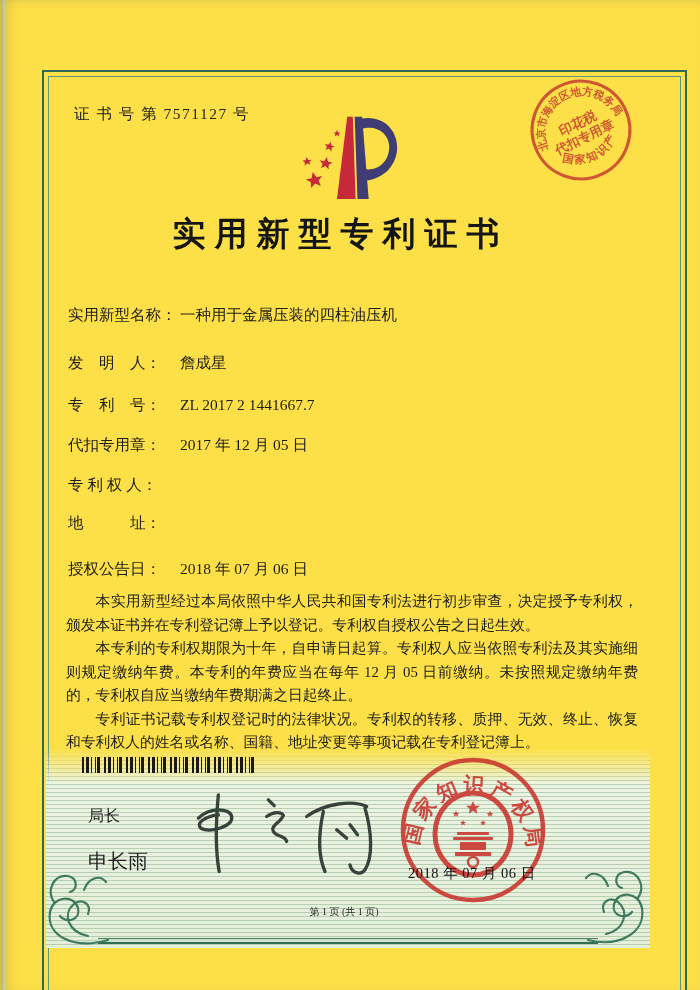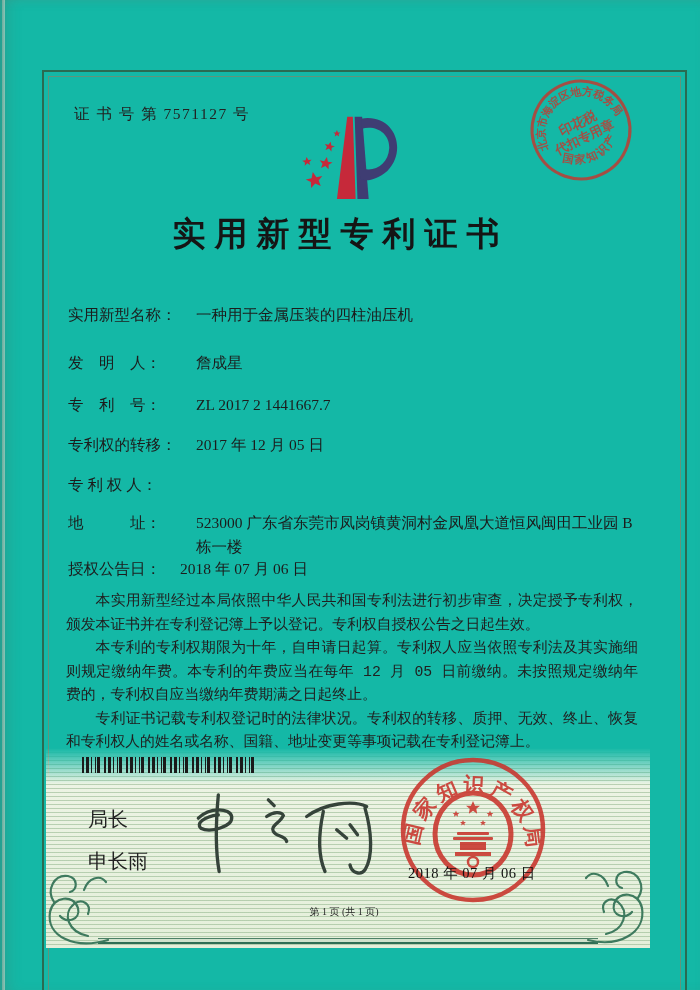--- a/index.html
+++ b/index.html
@@ -1,58 +1,58 @@
 <!DOCTYPE html>
 <html><head>
 <meta charset="utf-8">
 <style>
   html,body{margin:0;padding:0;background:#e8e8e8;}
   #scan{
     position:relative;width:700px;height:990px;overflow:hidden;
-    background:#14b8a6;
+    background:#fde047;
     font-family:"Liberation Serif","DejaVu Serif",serif;
     color:#1f1f1f;
     box-shadow:inset 14px 0 18px -12px rgba(90,100,90,.45), inset 0 6px 14px -10px rgba(120,120,110,.35);
   }
   .edge-line{position:absolute;left:2px;top:0;width:3px;height:990px;background:linear-gradient(90deg,#9fb3a4,#cfd9cd);opacity:.6;}
   
   .frame-outer{position:absolute;left:42px;top:70px;width:645px;height:940px;border:2.5px solid #2a6b51;box-sizing:border-box;}
   .frame-inner{position:absolute;left:48px;top:76px;width:633px;height:930px;border:1px solid #61957a;box-sizing:border-box;}
   .cert-no{position:absolute;left:74px;top:104px;font-size:15.5px;letter-spacing:1.5px;color:#222;}
   .logo{position:absolute;left:294px;top:108px;}
   .title{position:absolute;left:42px;top:212px;width:597px;text-align:center;
     font-size:33px;font-weight:bold;letter-spacing:9px;color:#151515;}
   
-  .row{position:absolute;left:68px;width:575px;display:flex;font-size:15.5px;line-height:24px;gap:16px;}
+  .row{position:absolute;left:68px;width:575px;display:flex;font-size:15.5px;line-height:24px;}
   .row .lbl{flex:0 0 112px;white-space:pre;color:#1c1c1c;}
   .row .val{flex:1;color:#1c1c1c;}
   .row2col .half{display:flex;flex:1;}
   .row2col .half .lbl{flex:0 0 112px;}
   
-  .paras{position:absolute;left:66px;top:590px;width:572px;font-size:14.8px;line-height:23.5px;text-align:justify;color:#202020;font-family:Liberation Mono, monospace;}
+  .paras{position:absolute;left:66px;top:590px;width:572px;font-size:14.8px;line-height:23.5px;text-align:justify;color:#202020;}
   .paras p{margin:0;text-indent:2em;}
   
   .green{position:absolute;left:46px;top:748px;width:604px;height:200px;
     background-image:
       repeating-linear-gradient(180deg, rgba(122,165,118,.45) 0 1px, rgba(122,165,118,0) 1px 4px),
       linear-gradient(180deg,#eef4e6,#e4efda);
     -webkit-mask-image:linear-gradient(180deg,transparent 0,#000 36px);
     mask-image:linear-gradient(180deg,transparent 0,#000 36px);
   }
   .green-rule{position:absolute;left:98px;top:938px;width:500px;height:6px;box-sizing:border-box;
     border-top:1.5px solid #4b8066;border-bottom:2.5px solid #2f6e54;background:#cfe2cc;}
   .ornament{position:absolute;}
   .barcode{position:absolute;left:82px;top:757px;width:176px;height:16px;
     background-image:repeating-linear-gradient(90deg,
       #1a1a1a 0 2px, transparent 2px 4px,
       #1a1a1a 4px 7px, transparent 7px 9px,
       #1a1a1a 9px 10px, transparent 10px 13px,
       #1a1a1a 13px 14px, transparent 14px 15px,
       #1a1a1a 15px 18px, transparent 18px 22px);}
-  .sig-title{position:absolute;left:88px;top:806px;font-size:20px;color:#222;}
+  .sig-title{position:absolute;left:88px;top:806px;font-size:16px;color:#222;}
   .sig-name{position:absolute;left:88px;top:848px;font-size:20px;color:#222;}
   .signature{position:absolute;left:185px;top:788px;}
   .seal{position:absolute;left:393px;top:750px;}
   .seal-date{position:absolute;left:408px;top:864px;width:150px;font-size:14.5px;color:#111;letter-spacing:.5px;}
   .tax-stamp{position:absolute;left:525px;top:74px;transform:rotate(-26deg);}
   .footer{position:absolute;left:42px;top:905px;width:604px;text-align:center;font-size:10px;color:#2a2a2a;}
 </style>
 </head>
 <body>
 
@@ -87,29 +87,28 @@
   </div>
   <div class="row" style="top:351px">
     <span class="lbl">发　明　人：</span>
     <span class="val">詹成星</span>
   </div>
   <div class="row" style="top:393px">
     <span class="lbl">专　利　号：</span>
     <span class="val">ZL 2017 2 1441667.7</span>
   </div>
   <div class="row" style="top:433px">
-    <span class="lbl">专利权的转移：</span>
+    <span class="lbl">代扣专用章：</span>
     <span class="val">2017 年 12 月 05 日</span>
   </div>
   <div class="row" style="top:473px">
     <span class="lbl">专 利 权 人：</span>
   </div>
   <div class="row" style="top:511px">
     <span class="lbl">地　　　址：</span>
-    <span class="val" style="max-width:462px">523000 广东省东莞市凤岗镇黄洞村金凤凰大道恒风闽田工业园 B 栋一楼</span>
   </div>
   <div class="row row2col" style="top:557px">
     <span class="half">
       <span class="lbl">授权公告日：</span>
       <span class="val">2018 年 07 月 06 日</span>
     </span>
   </div>
 
   <div class="paras">
     <p>本实用新型经过本局依照中华人民共和国专利法进行初步审查，决定授予专利权，颁发本证书并在专利登记簿上予以登记。专利权自授权公告之日起生效。</p>

